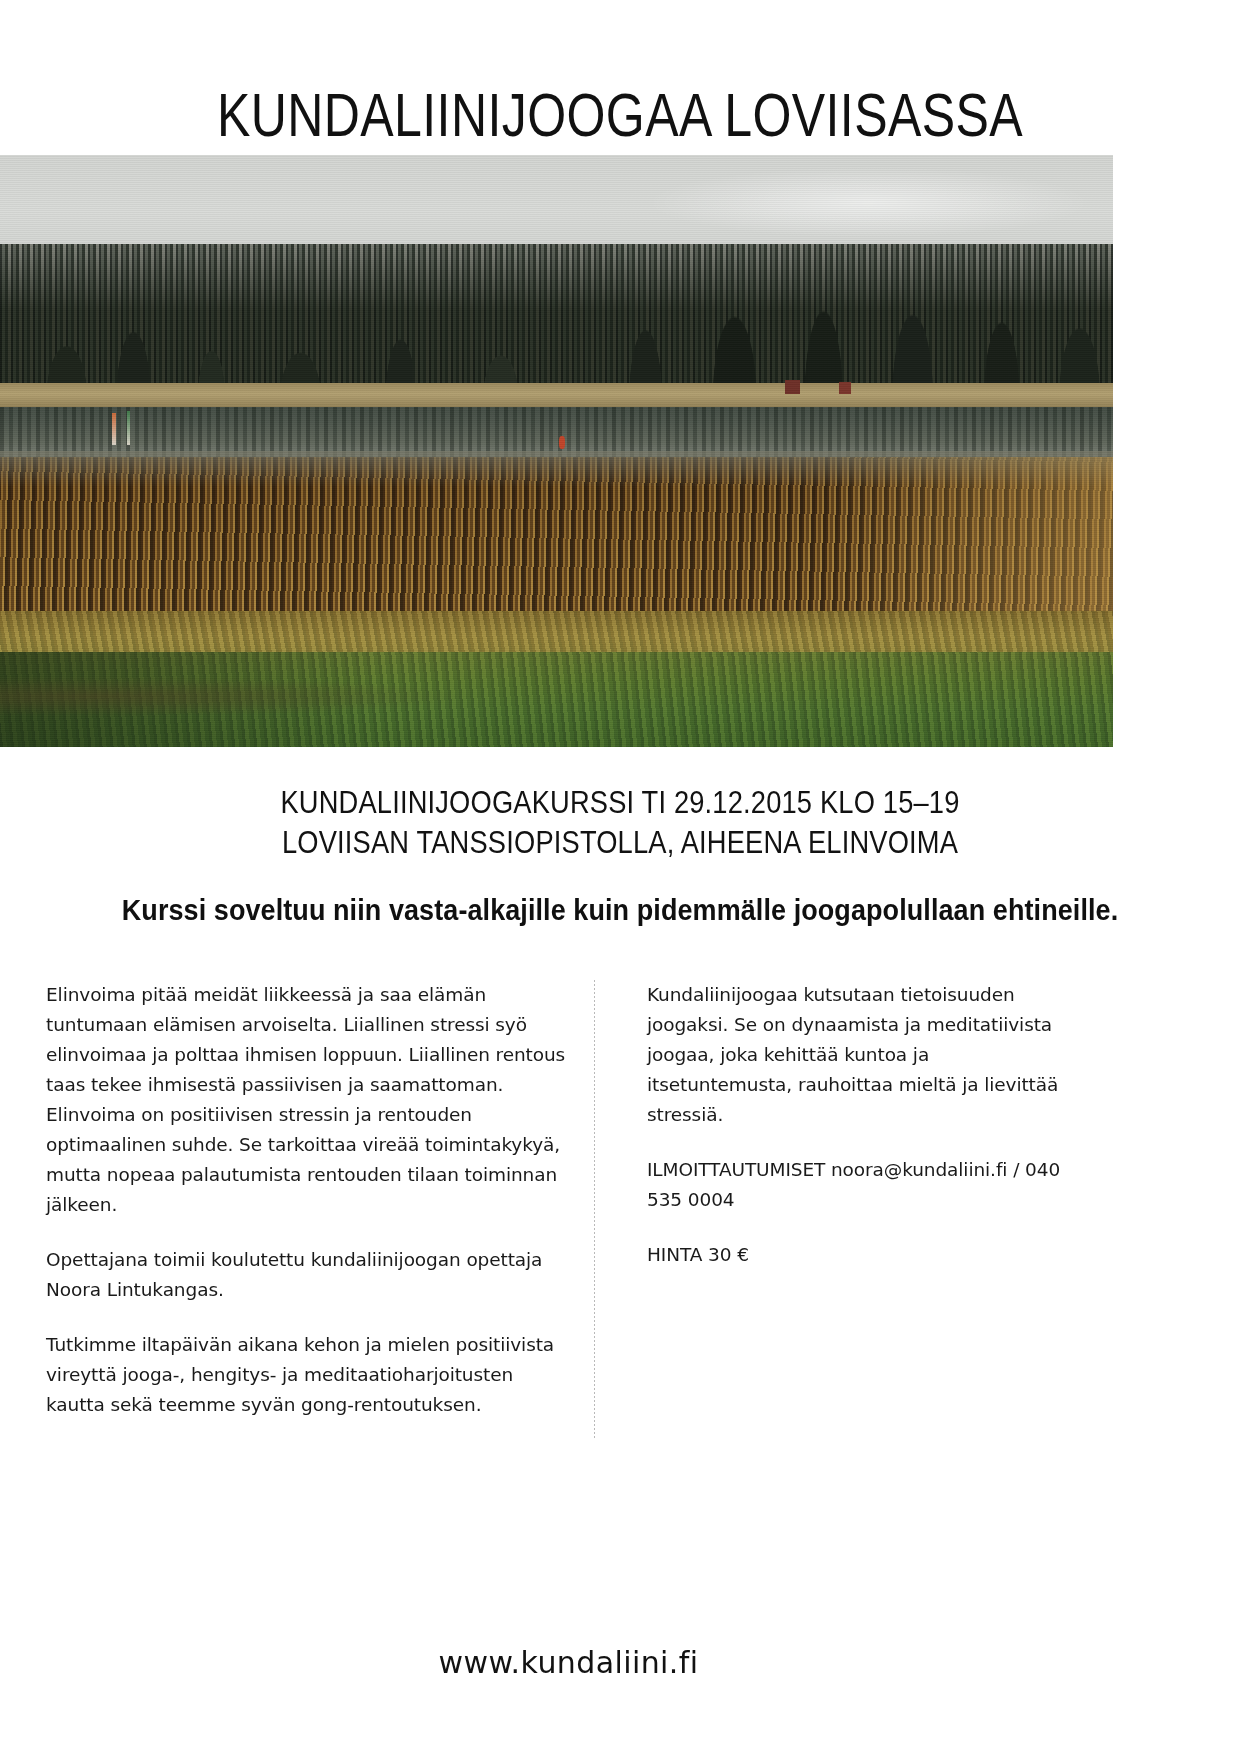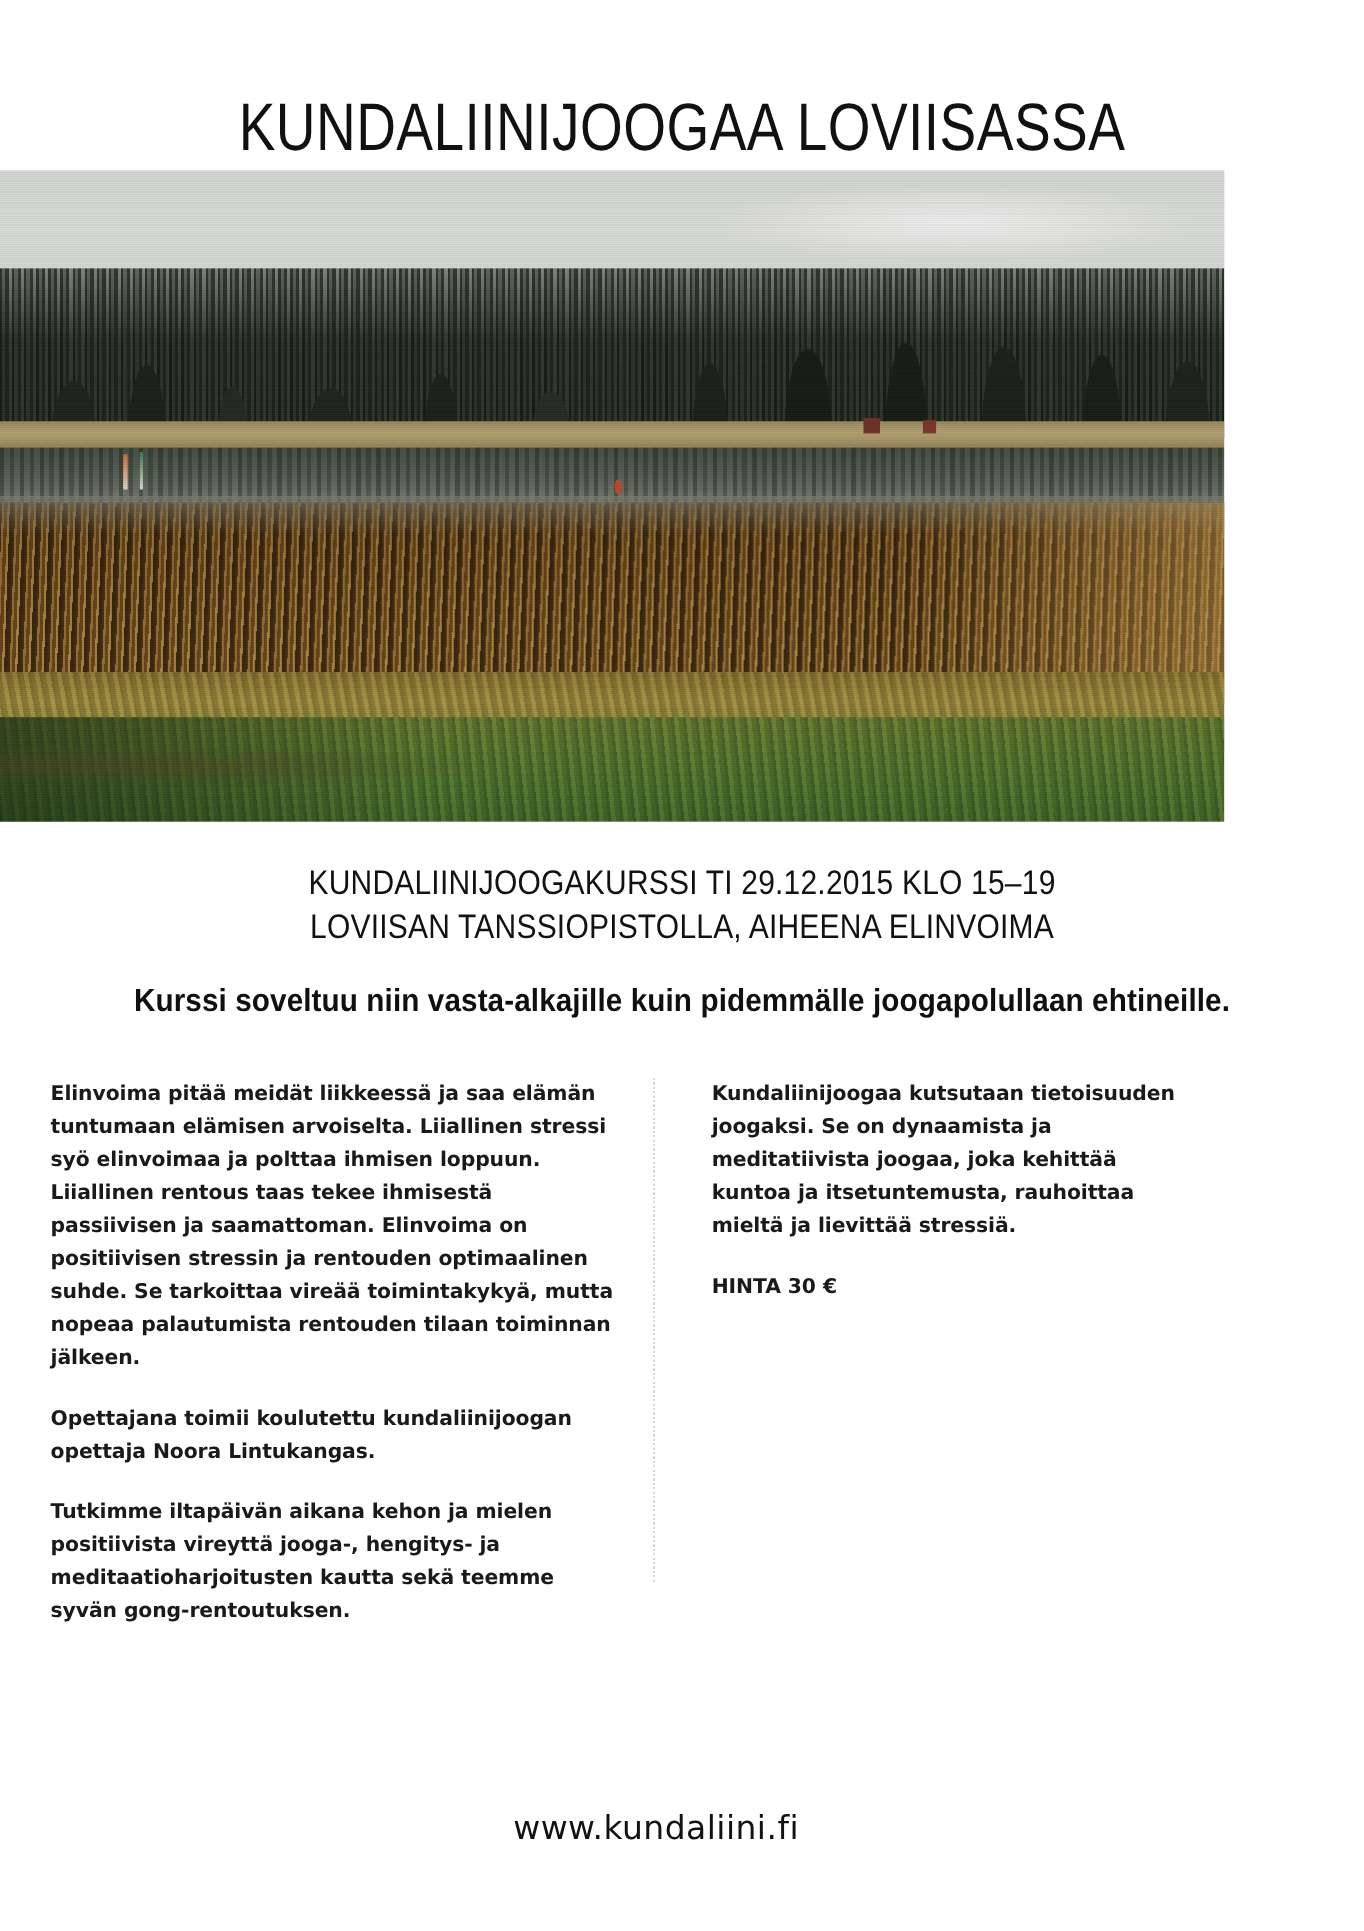--- a/index.html
+++ b/index.html
@@ -212,21 +212,21 @@
     width: 1240px;
     height: 470px;
   }
   .col {
     position: absolute;
     top: 0;
     font-family: "DejaVu Sans", sans-serif;
     font-size: 18.5px;
     line-height: 1.62;
     color: #1a1a1a;
-    font-weight: 700;
+    font-weight: 400;
     letter-spacing: -0.1px;
   }
   .col p { margin: 0 0 25px 0; }
   .col-left  { left: 46px;  width: 520px; }
   .col-right { left: 647px; width: 430px; }
 
   .col-divider {
     position: absolute;
     left: 594px;
     top: 0;
@@ -240,21 +240,20 @@
     position: absolute;
     top: 1645px;
     left: 0;
     width: 1137px;
     text-align: center;
     font-family: "DejaVu Sans", sans-serif;
     font-size: 30px;
     font-weight: 400;
     letter-spacing: 0.4px;
     color: #121212;
-    padding-left: 28px;
   }
 </style>
 </head>
 <body>
 
 <h1 class="poster-title">KUNDALIINIJOOGAA LOVIISASSA</h1>
 
 <div class="photo">
   <div class="photo-inner">
     <div class="sky"></div>
@@ -291,17 +290,18 @@
   <div class="col-divider"></div>
 
   <div class="col col-left">
     <p>Elinvoima pitää meidät liikkeessä ja saa elämän tuntumaan elämisen arvoiselta. Liiallinen stressi syö elinvoimaa ja polttaa ihmisen loppuun. Liiallinen rentous taas tekee ihmisestä passiivisen ja saamattoman. Elinvoima on positiivisen stressin ja rentouden optimaalinen suhde. Se tarkoittaa vireää toimintakykyä, mutta nopeaa palautumista rentouden tilaan toiminnan jälkeen.</p>
     <p>Opettajana toimii koulutettu kundaliinijoogan opettaja Noora Lintukangas.</p>
     <p>Tutkimme iltapäivän aikana kehon ja mielen positiivista vireyttä jooga-, hengitys- ja meditaatioharjoitusten kautta sekä teemme syvän gong-rentoutuksen.</p>
   </div>
 
   <div class="col col-right">
     <p>Kundaliinijoogaa kutsutaan tietoisuuden joogaksi. Se on dynaamista ja meditatiivista joogaa, joka kehittää kuntoa ja itsetuntemusta, rauhoittaa mieltä ja lievittää stressiä.</p>
+    <p>ILMOITTAUTUMISET noora@kundaliini.fi / 040 535 0004</p>
     <p>HINTA 30 €</p>
   </div>
 </div>
 
 <div class="footer-url">www.kundaliini.fi</div>
 
 </body></html>

